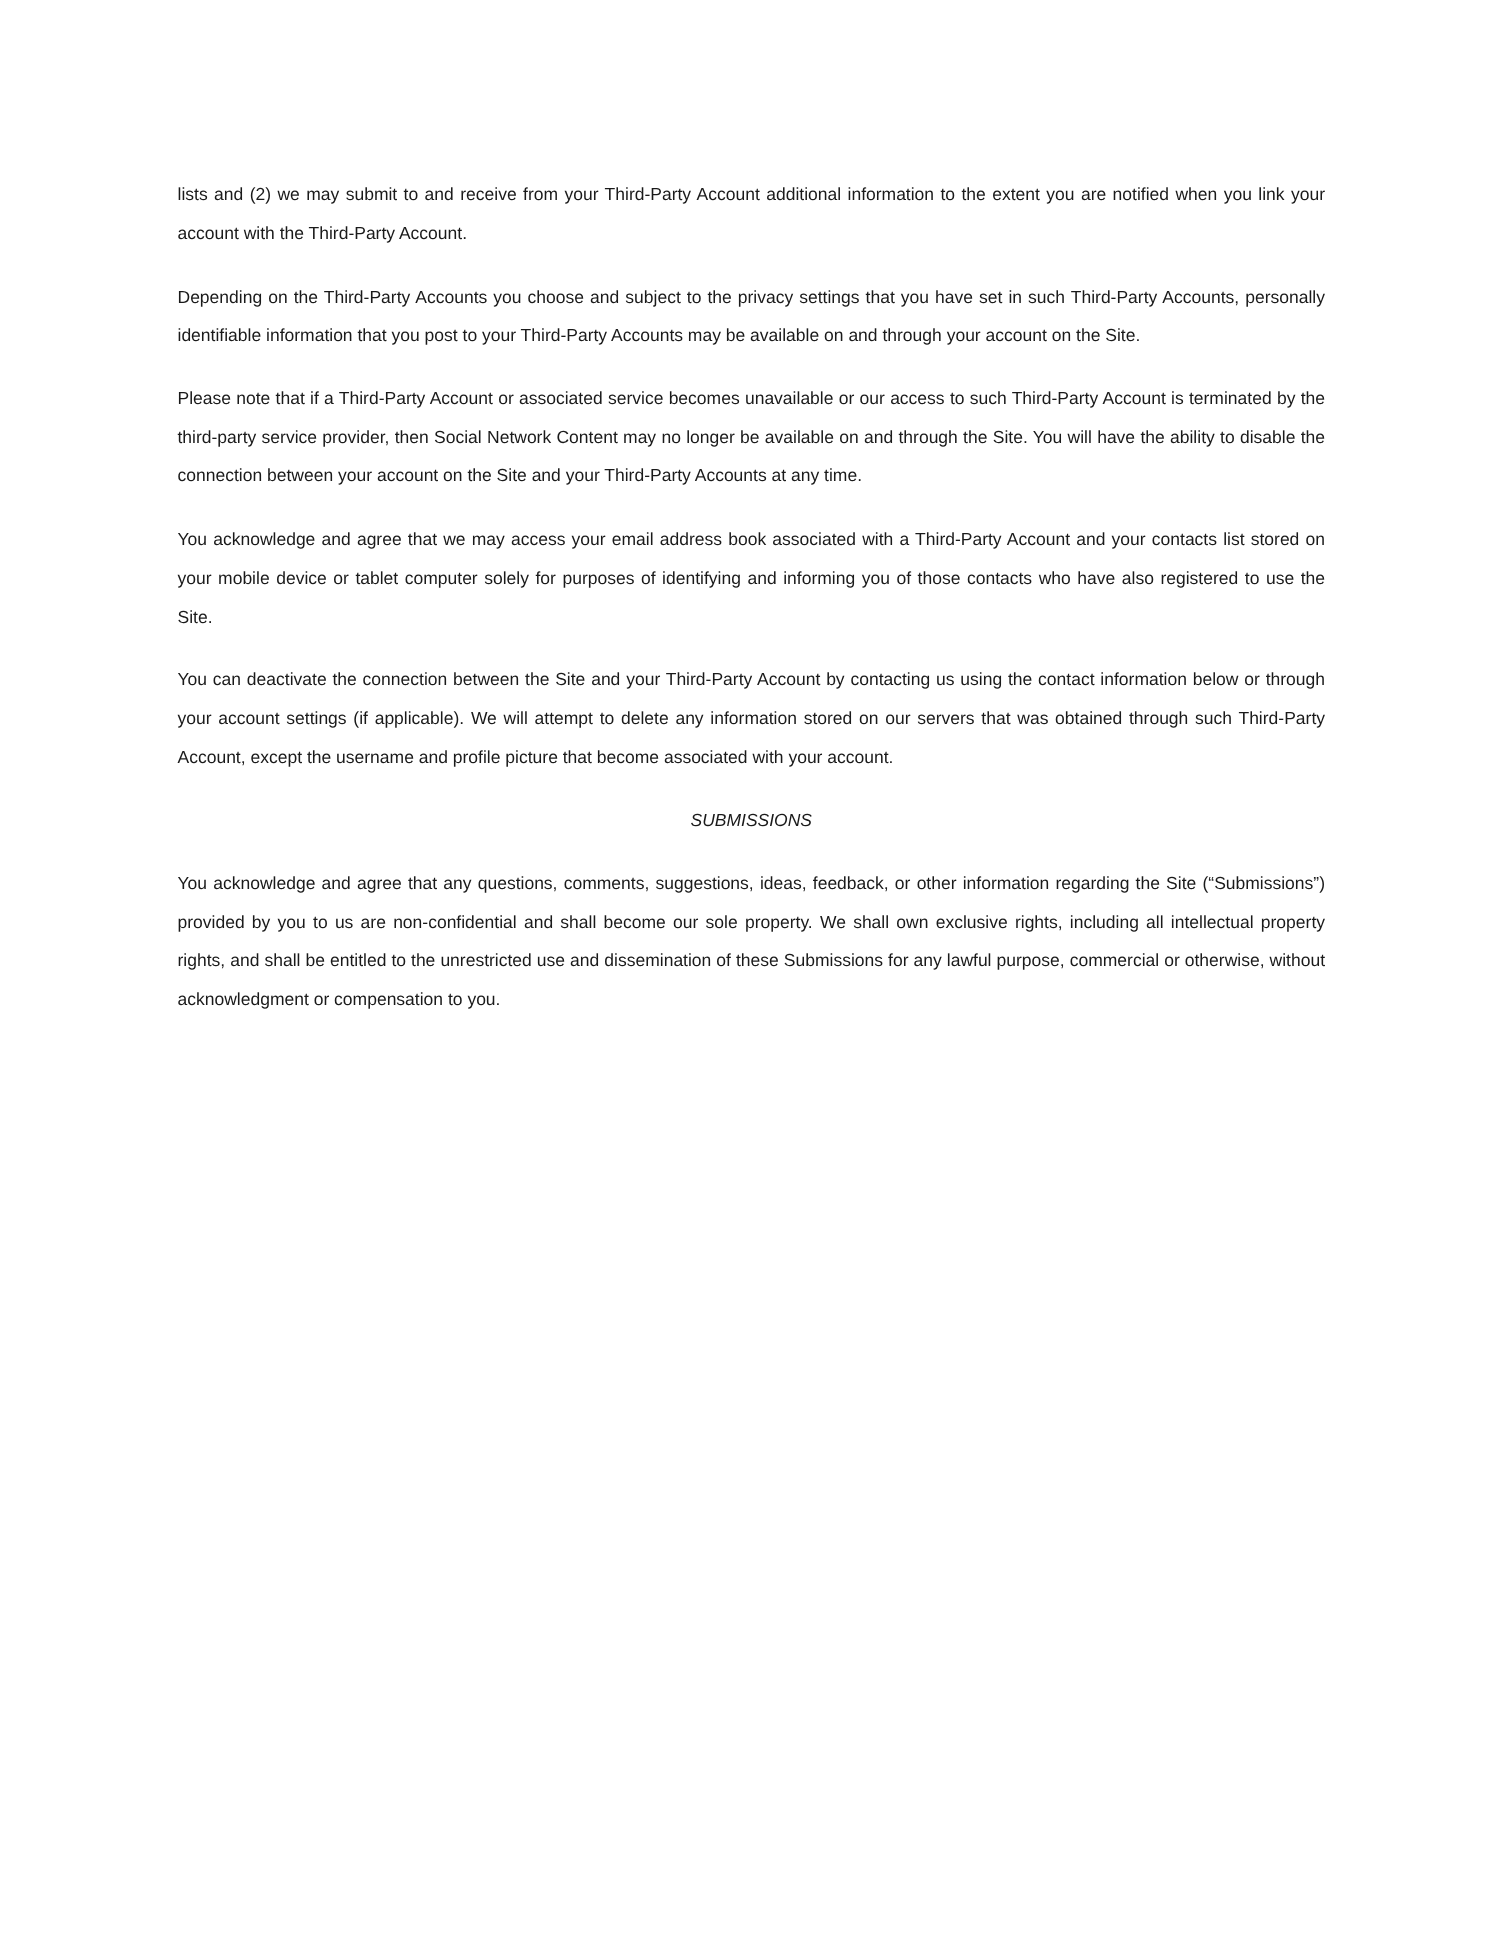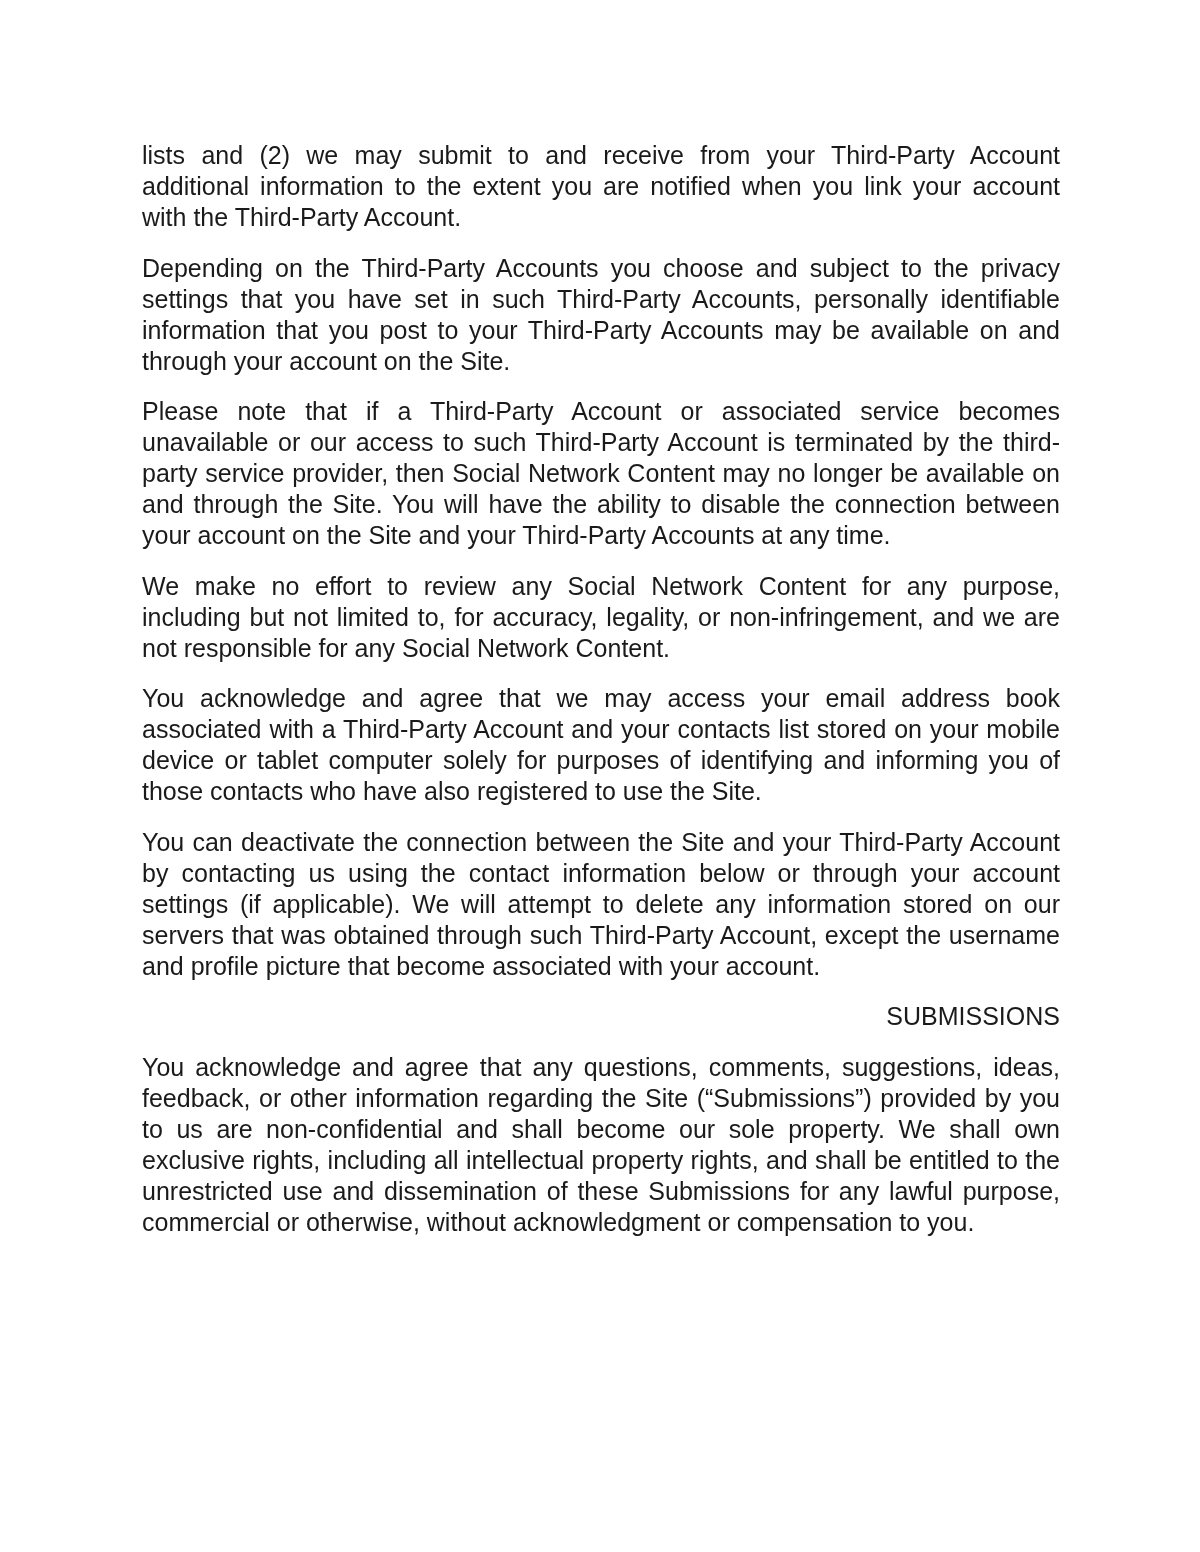--- a/index.html
+++ b/index.html
@@ -12,39 +12,39 @@
       height: 1552px;
       position: relative;
       overflow: hidden;
     }
     .page {
       position: absolute;
       left: 142px;
       top: 140px;
       width: 918px;
       font-family: "Liberation Sans", sans-serif;
-      font-size: 25px;
+      font-size: 14px;
       line-height: 31px;
       color: #1a1a1a;
     }
     .para {
       margin: 0 0 19.5px 0;
       text-align: justify;
       text-justify: inter-word;
     }
     .heading {
       margin: 0 0 19.5px 0;
-      text-align: right;
+      text-align: center;
+      font-style: italic;
     }
   </style>
 </head>
 <body>
 
 <div class="page">
   <p class="para">lists and (2) we may submit to and receive from your Third-Party Account additional information to the extent you are notified when you link your account with the Third-Party Account.</p>
   <p class="para">Depending on the Third-Party Accounts you choose and subject to the privacy settings that you have set in such Third-Party Accounts, personally identifiable information that you post to your Third-Party Accounts may be available on and through your account on the Site.</p>
   <p class="para">Please note that if a Third-Party Account or associated service becomes unavailable or our access to such Third-Party Account is terminated by the third-party service provider, then Social Network Content may no longer be available on and through the Site. You will have the ability to disable the connection between your account on the Site and your Third-Party Accounts at any time.</p>
-  <p class="para">We make no effort to review any Social Network Content for any purpose, including but not limited to, for accuracy, legality, or non-infringement, and we are not responsible for any Social Network Content.</p>
   <p class="para">You acknowledge and agree that we may access your email address book associated with a Third-Party Account and your contacts list stored on your mobile device or tablet computer solely for purposes of identifying and informing you of those contacts who have also registered to use the Site.</p>
   <p class="para">You can deactivate the connection between the Site and your Third-Party Account by contacting us using the contact information below or through your account settings (if applicable). We will attempt to delete any information stored on our servers that was obtained through such Third-Party Account, except the username and profile picture that become associated with your account.</p>
   <p class="heading">SUBMISSIONS</p>
   <p class="para">You acknowledge and agree that any questions, comments, suggestions, ideas, feedback, or other information regarding the Site (“Submissions”) provided by you to us are non-confidential and shall become our sole property. We shall own exclusive rights, including all intellectual property rights, and shall be entitled to the unrestricted use and dissemination of these Submissions for any lawful purpose, commercial or otherwise, without acknowledgment or compensation to you.</p>
 </div>
 
 </body></html>

